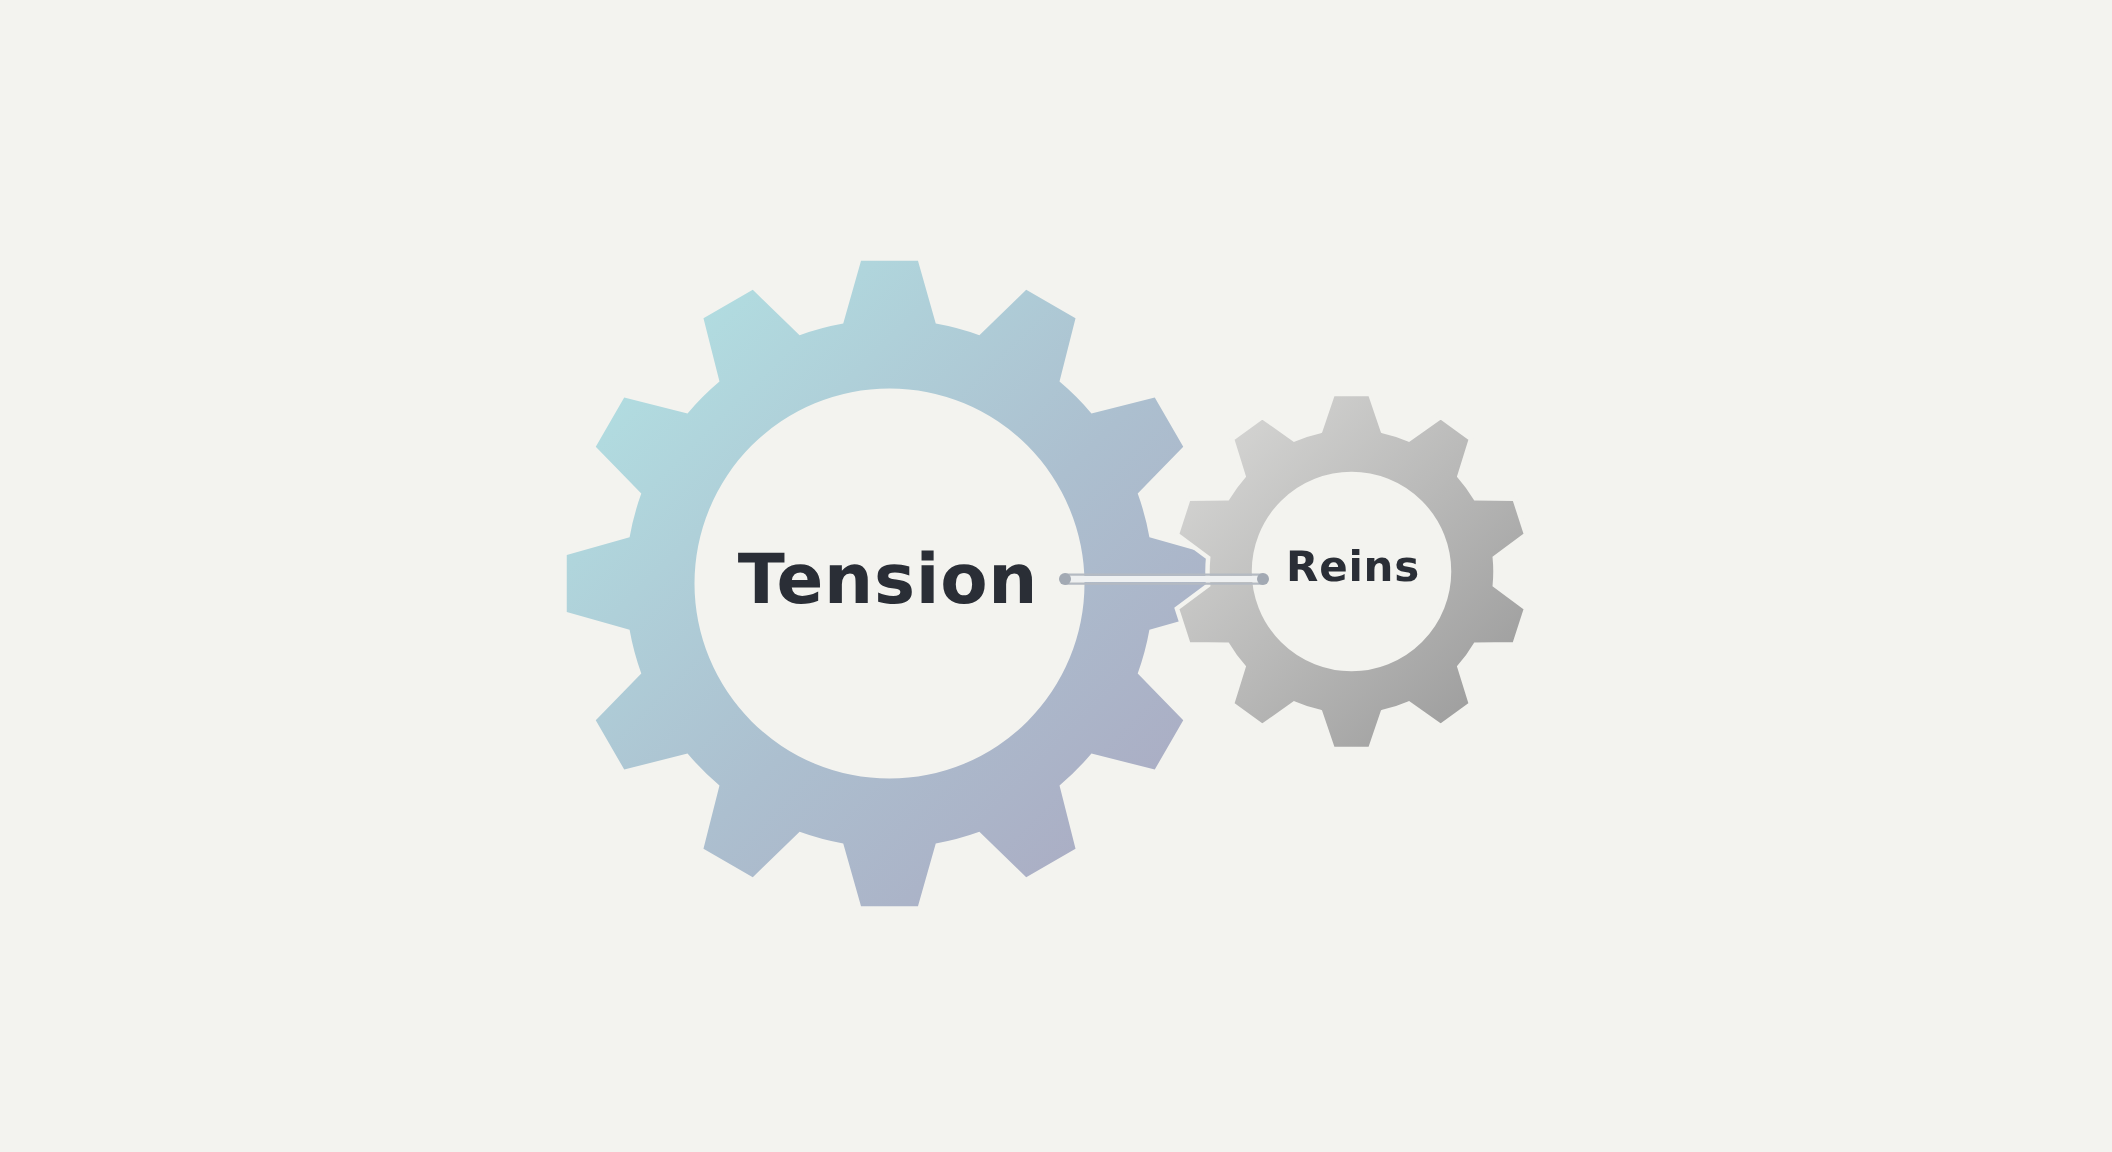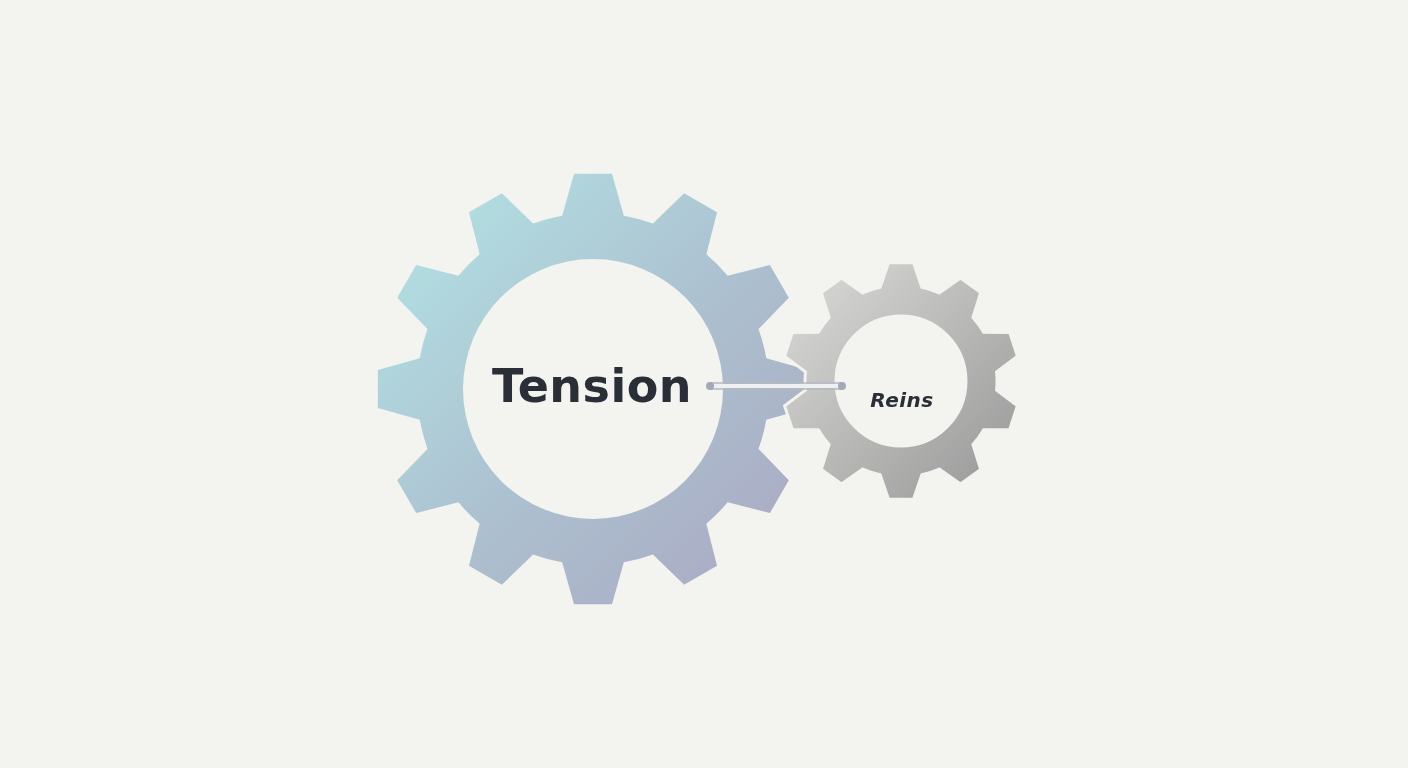--- a/index.html
+++ b/index.html
@@ -13,21 +13,21 @@
   .gear-label {
     position: absolute;
     color: #2a2e36;
     font-family: "DejaVu Sans", sans-serif;
     font-weight: bold;
     white-space: nowrap;
     transform: translate(-50%, -50%);
     letter-spacing: 0.5px;
   }
   #label-large { left: 592px; top: 386px; font-size: 46px; }
-  #label-small { left: 902px; top: 400px; font-size: 20px; font-style: italic; }
+  #label-small { left: 902px; top: 378px; font-size: 28px; }
 </style>
 </head>
 <body>
 
 <svg id="stage" width="1408" height="768" viewBox="0 0 1408 768" xmlns="http://www.w3.org/2000/svg">
   <defs>
     <linearGradient id="gradLarge" x1="0" y1="0" x2="1" y2="1">
       <stop offset="0" stop-color="#b3e6e6"></stop>
       <stop offset="0.55" stop-color="#acbfcf"></stop>
       <stop offset="1" stop-color="#aaa7c0"></stop>

